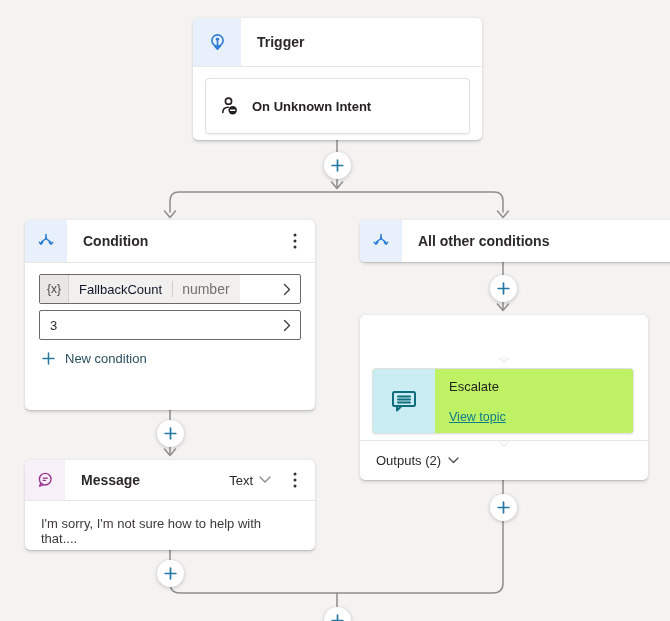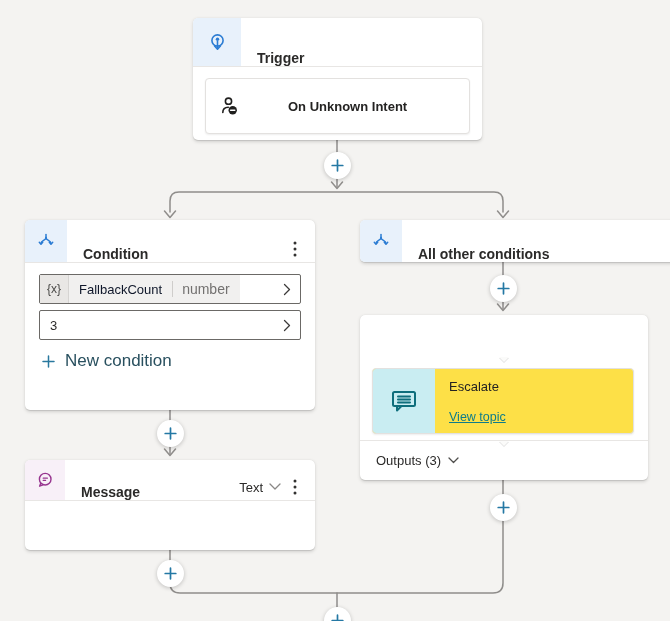--- a/index.html
+++ b/index.html
@@ -2,36 +2,36 @@
 <html><head>
 <meta charset="utf-8">
 <style>
   html,body{margin:0;padding:0;}
   body{font-family:"Liberation Sans", sans-serif; background:#f4f3f1;}
   .canvas{position:relative; width:670px; height:621px; background:#f4f3f1; overflow:hidden;}
   svg.wires{position:absolute; left:0; top:0; z-index:0;}
 
   .node{position:absolute; background:#fff; border-radius:5px;
         box-shadow:0 1.6px 3.6px rgba(0,0,0,.132), 0 0.3px 0.9px rgba(0,0,0,.108); z-index:2;}
-  .node-header{display:flex; align-items:flex-end; position:relative;}
+  .node-header{display:flex; align-items:center; position:relative;}
   .node-header.bordered{border-bottom:1px solid #e8e6e4;}
   .icon-sq{display:flex; align-items:center; justify-content:center; flex:0 0 auto;}
   .rtl{border-radius:5px 0 0 0;}
   .rfull{border-radius:5px 0 0 5px;}
   .node-title{font-size:14px; font-weight:700; color:#2b2a29; margin-left:16px;}
-  .hdr-right{margin-left:auto; display:flex; align-items:center; gap:4px; padding-right:10px;}
+  .hdr-right{margin-left:auto; display:flex; align-items:center; gap:14px; padding-right:10px;}
   .kebab{width:20px; height:26px; display:flex; align-items:center; justify-content:center; cursor:pointer; border-radius:2px;}
 
   
   .trigger-node{left:193px; top:18px; width:289px; height:122px;}
   .trigger-node .node-header{height:48px;}
   .trigger-node .icon-sq{width:48px; height:48px; background:#e8f1fb;}
   .inner-card{position:absolute; left:12px; right:12px; top:60px; height:54px; background:#fff;
               border:1px solid #e3e1df; border-radius:4px; box-shadow:0 1px 2px rgba(0,0,0,.07);
-              display:flex; align-items:center;gap:36px;}
+              display:flex; align-items:center;}
   .inner-card .icon-cell{width:46px; display:flex; justify-content:center;}
   .card-text .card-title{font-size:13px; font-weight:700; color:#242322;}
   .edit-row{display:flex; align-items:center; gap:4px; margin-top:3px;}
   .link{font-size:12.5px; color:#0e7c8a; text-decoration:underline; cursor:pointer;}
 
   
   .condition-node{left:25px; top:220px; width:290px; height:190px;}
   .condition-node .node-header, .aoc-node .node-header{height:42px;}
   .condition-node .icon-sq, .aoc-node .icon-sq{width:42px; height:42px; background:#e8f1fb;}
   .cond-body{padding:11px 14px 0 14px;}
@@ -40,29 +40,29 @@
   .chip-group{display:flex; align-items:center; height:100%; background:#f1f0ef;}
   .chip-x{height:100%; display:flex; align-items:center; padding:0 7px; background:#e9e7e5;
           border-right:1px solid #d6d4d2; font-size:12px; color:#4a4947;}
   .chip-name{padding:0 10px; font-size:13px; color:#0f172a;}
   .chip-sep{width:1px; height:16px; background:#cfcdcb;}
   .chip-type{padding:0 10px 0 9px; font-size:14px; color:#737170;}
   .field .spacer{flex:1;}
   .field .chev{padding:0 9px; display:flex; align-items:center;}
   .field-label{padding-left:10px;}
   .new-cond{display:flex; align-items:center; gap:10px; margin-top:11px; cursor:pointer; padding-left:3px;}
-  .new-cond span{font-size:17px; color:#29505f;}
+  .new-cond span{font-size:13px; color:#29505f;}
 
   .aoc-node{left:360px; top:220px; width:333px; height:42px;}
 
   
   .redirect-node{left:360px; top:315px; width:288px; height:165px;}
   .redirect-node .node-header{height:42px;}
   .redirect-node .icon-sq{width:42px; height:42px; background:#f2f8e8;}
-  .redirect-card{position:absolute; left:12px; right:14px; top:53px; height:64px; background:#fde047;
+  .redirect-card{position:absolute; left:12px; right:14px; top:53px; height:64px; background:#bef264;
                  border:1px solid #e3e1df; border-radius:4px; box-shadow:0 1px 2px rgba(0,0,0,.07);
                  display:flex; align-items:center; overflow:hidden;}
   .redirect-card .icon-big{width:62px; height:100%; background:#c9edf2; display:flex; align-items:center; justify-content:center; flex:0 0 auto;}
   .redirect-card .card-text{margin-left:14px;}
   .outputs-row{position:absolute; left:0; right:0; bottom:0; height:39px; border-top:1px solid #e8e6e4;
                display:flex; align-items:center; padding-left:16px; gap:7px; cursor:pointer;}
   .outputs-row span{font-size:13px; color:#2b2a29;}
   .notch{position:absolute; left:50%; margin-left:-5px; width:0; height:0;
          border-left:5px solid transparent; border-right:5px solid transparent; border-top:5px solid #fbfbfa;
          filter:drop-shadow(0 1px 0 rgba(0,0,0,.12)); z-index:3;}
@@ -224,21 +224,21 @@
       </div>
       <div class="card-text">
         <div class="card-title" style="font-weight:400;">Escalate</div>
         <div class="edit-row" style="margin-top:16px;">
           <span class="link">View topic</span>
         </div>
       </div>
     </div>
     <div class="notch" style="bottom:34px;"></div>
     <div class="outputs-row">
-      <span>Outputs (3)</span>
+      <span>Outputs (2)</span>
       <svg width="11" height="7" viewBox="0 0 11 7" fill="none">
           <path d="M1,1 L5.5,5.5 L10,1" stroke="#4f4e4c" stroke-width="1.3" stroke-linecap="round" stroke-linejoin="round"></path>
         </svg>
     </div>
   </div>
 
   <div class="node message-node">
     <div class="node-header bordered">
       <div class="icon-sq rtl">
         <svg width="18" height="18" viewBox="0 0 18 18" fill="none" stroke="#97358f" stroke-width="1.4" stroke-linecap="round" stroke-linejoin="round">
@@ -257,20 +257,21 @@
         </div>
         <div class="kebab">
           <svg width="4" height="16" viewBox="0 0 4 16">
               <circle cx="2" cy="2" r="1.5" fill="#323130"></circle>
               <circle cx="2" cy="8" r="1.5" fill="#323130"></circle>
               <circle cx="2" cy="14" r="1.5" fill="#323130"></circle>
             </svg>
         </div>
       </div>
     </div>
+    <div class="msg-body">I'm sorry, I'm not sure how to help with that....</div>
   </div>
 
   <div class="plus-btn" style="left:323.5px; top:151.5px;">
     <svg width="13" height="13" viewBox="0 0 13 13">
         <path d="M6.5,1.2 V11.8 M1.2,6.5 H11.8" stroke="#2478a4" stroke-width="1.7" stroke-linecap="round"></path>
       </svg>
   </div>
   <div class="plus-btn" style="left:156.5px; top:419.5px;">
     <svg width="13" height="13" viewBox="0 0 13 13">
         <path d="M6.5,1.2 V11.8 M1.2,6.5 H11.8" stroke="#2478a4" stroke-width="1.7" stroke-linecap="round"></path>

